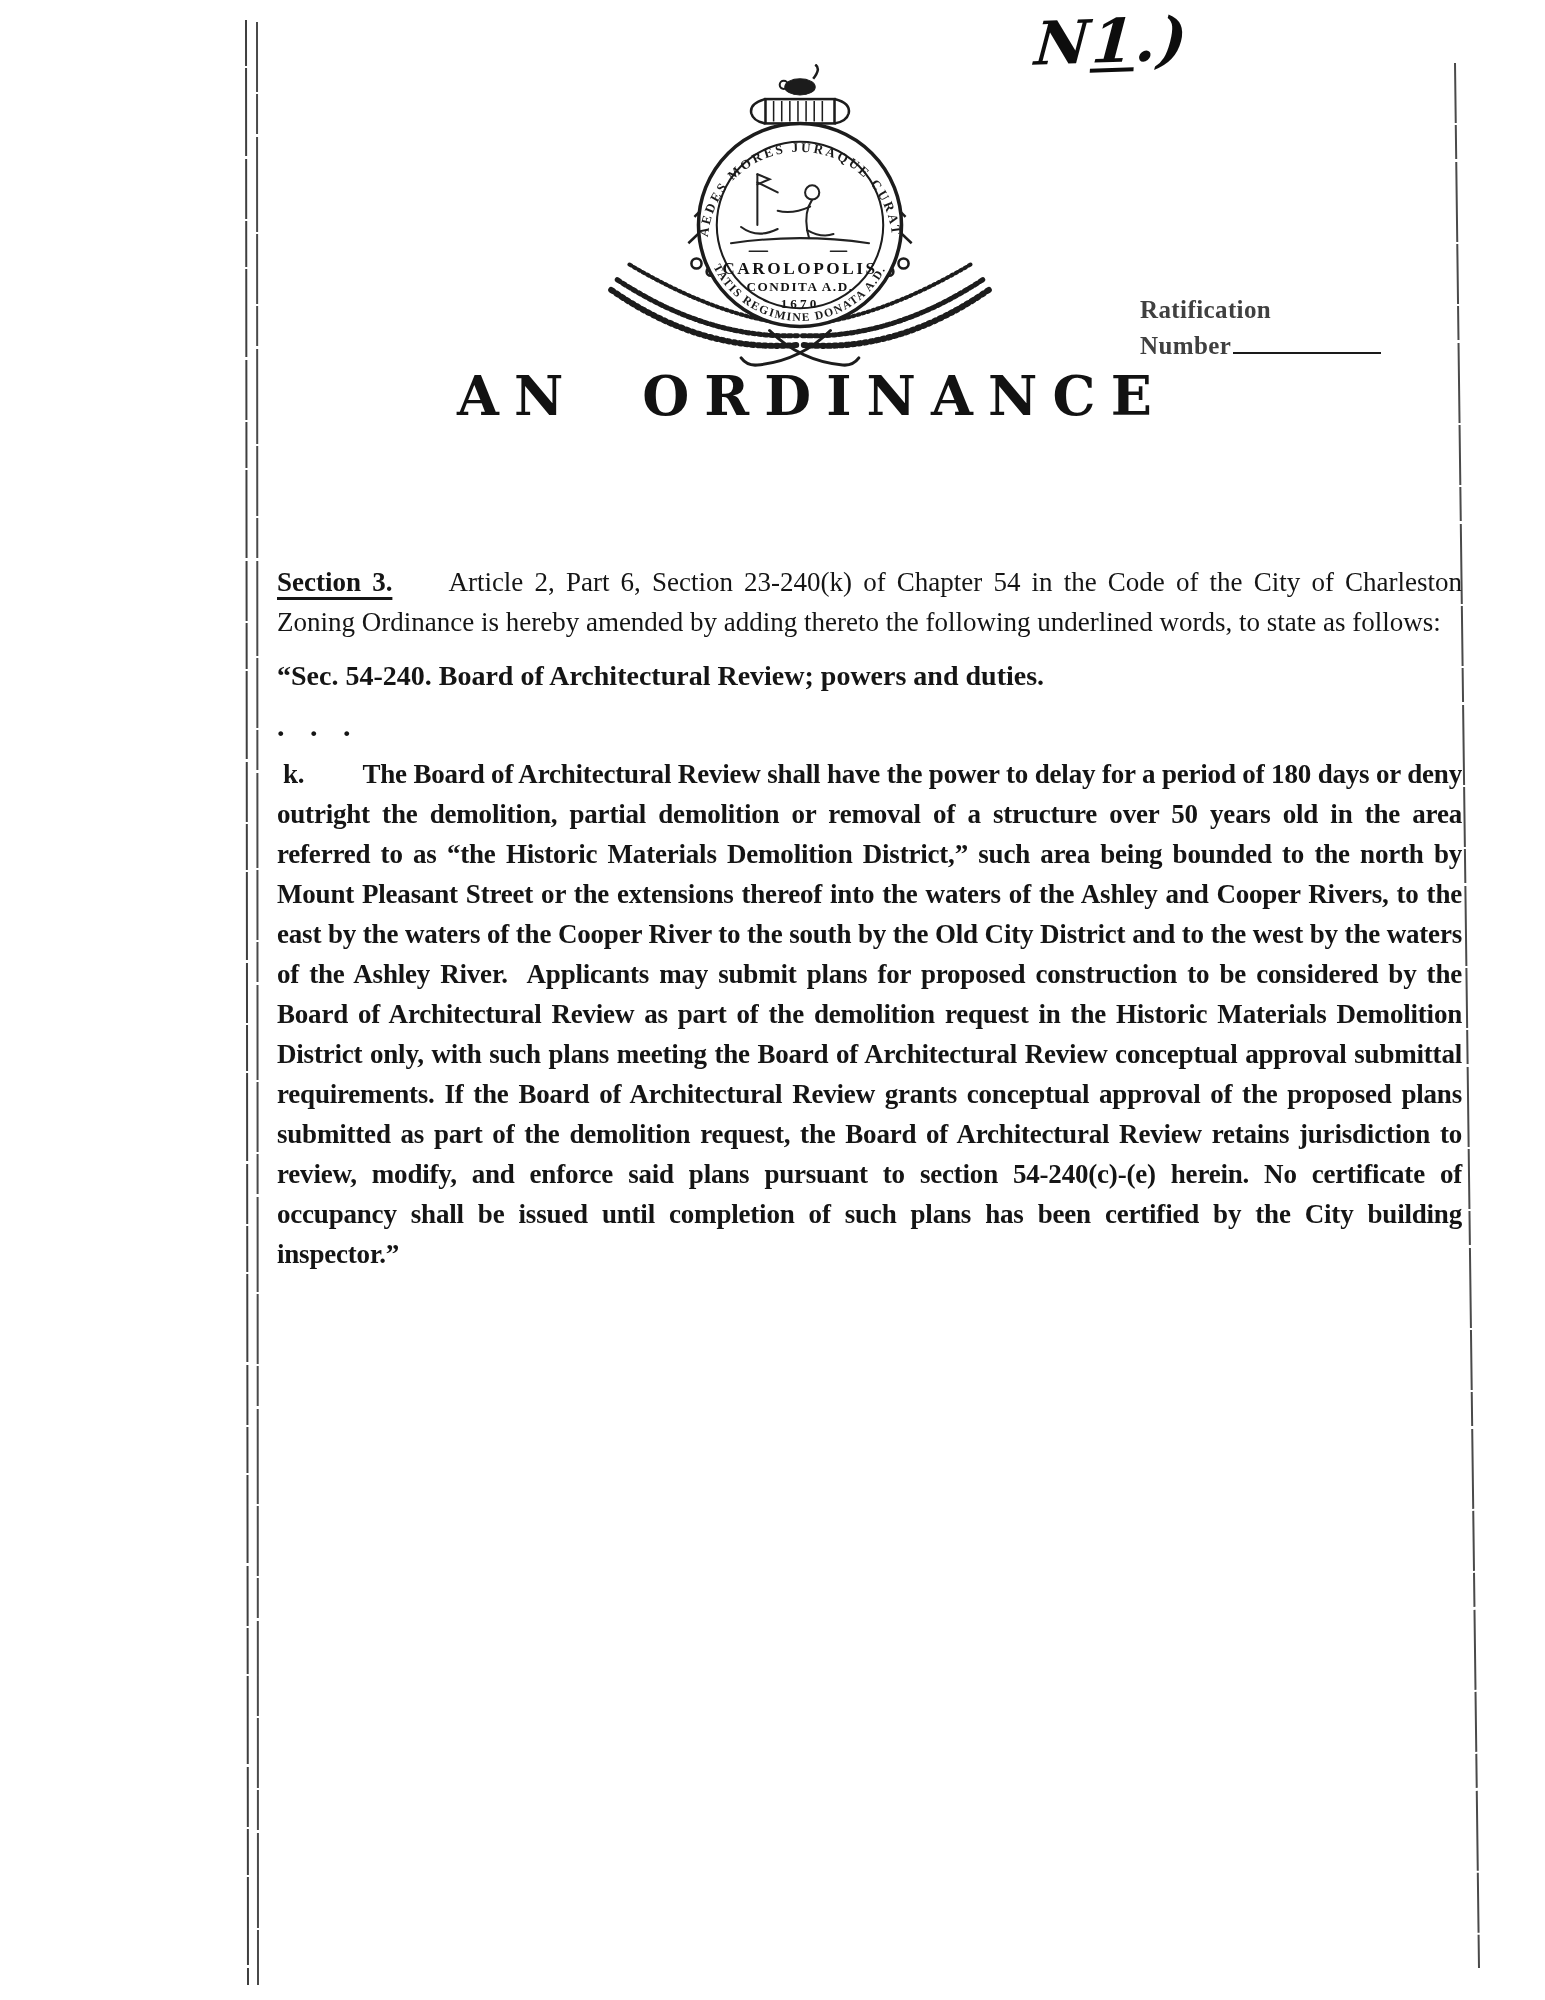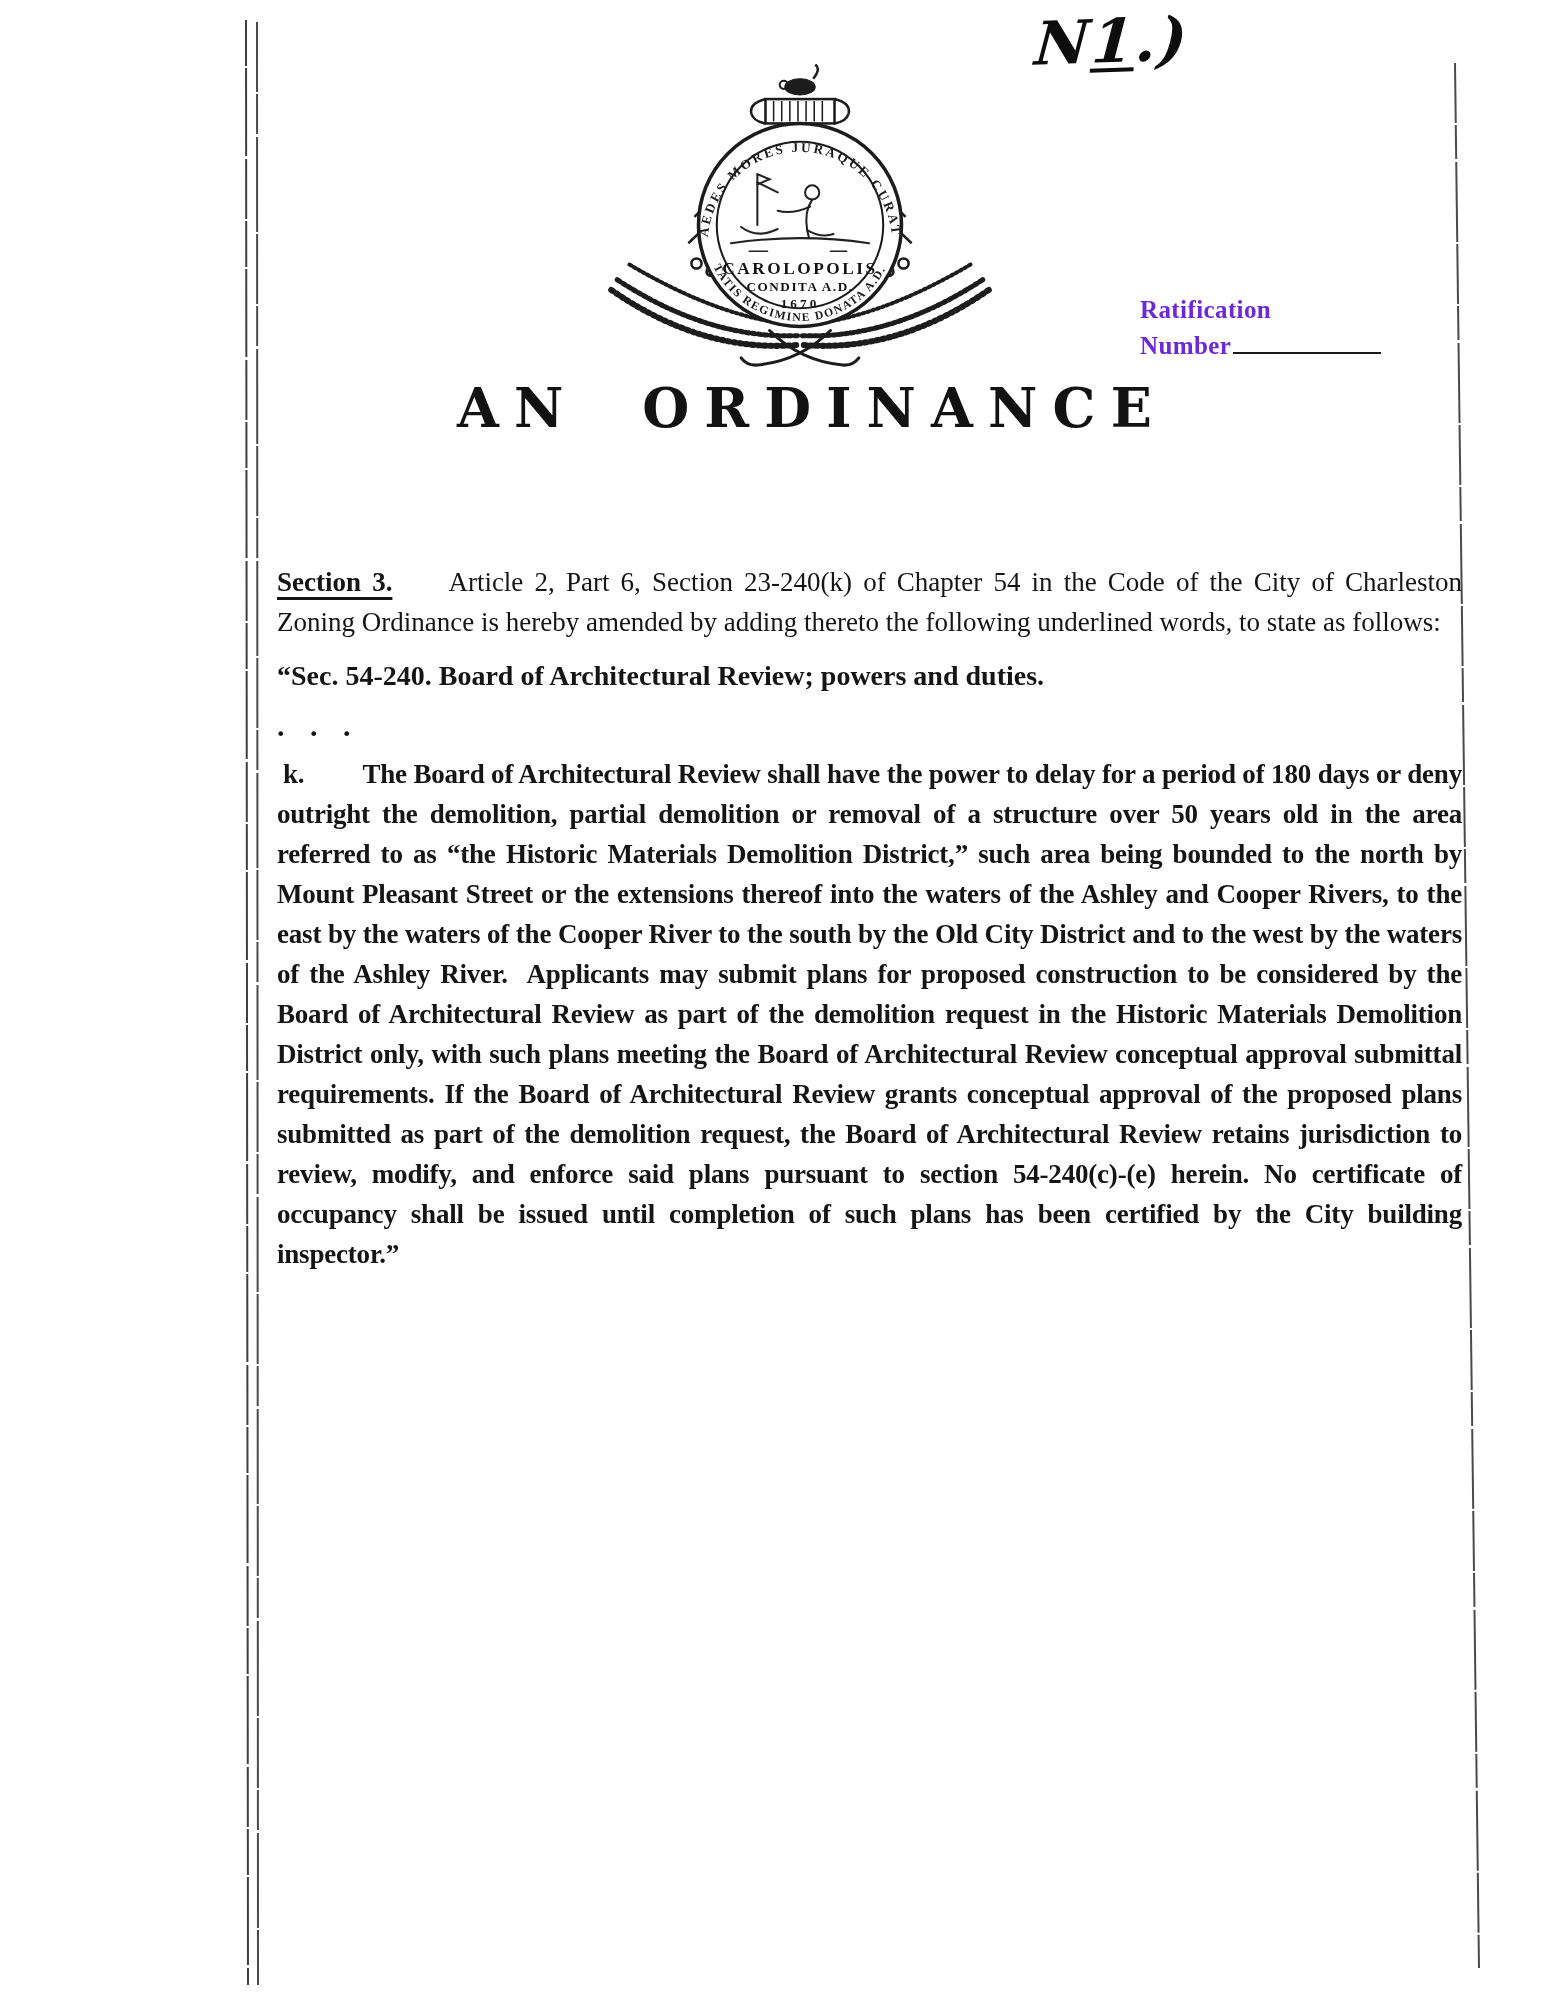--- a/index.html
+++ b/index.html
@@ -19,27 +19,27 @@
     letter-spacing:2px;
   }
   .note .u{text-decoration:underline;text-decoration-thickness:4px;text-underline-offset:6px;}
 
   
   .seal{position:absolute;left:597px;top:64px;}
 
   
   .ratif{
     position:absolute;left:1140px;top:292px;
-    font-size:25px;font-weight:bold;line-height:36px;letter-spacing:.4px;color:#6d28d9;
+    font-size:25px;font-weight:bold;line-height:36px;letter-spacing:.4px;color:#404040;
   }
   .ratif .fill-line{display:inline-block;width:148px;border-bottom:2.5px solid #1a1a1a;height:22px;margin-left:2px;}
 
   
   .title{
-    position:absolute;left:277px;top:376px;width:1070px;text-align:center;
+    position:absolute;left:277px;top:364px;width:1070px;text-align:center;
     font-family:"DejaVu Serif",serif;font-weight:bold;font-size:54px;
     letter-spacing:.28em;word-spacing:.55em;color:#121212;
   }
 
   
   .content{position:absolute;left:277px;top:562px;width:1185px;font-size:27px;line-height:40px;}
   .content p{margin:0;text-align:justify;}
   .preamble{letter-spacing:-.2px;margin-bottom:24px !important;}
   .enactment{margin-bottom:34px !important;}
   .sec1{margin-bottom:14px !important;}

